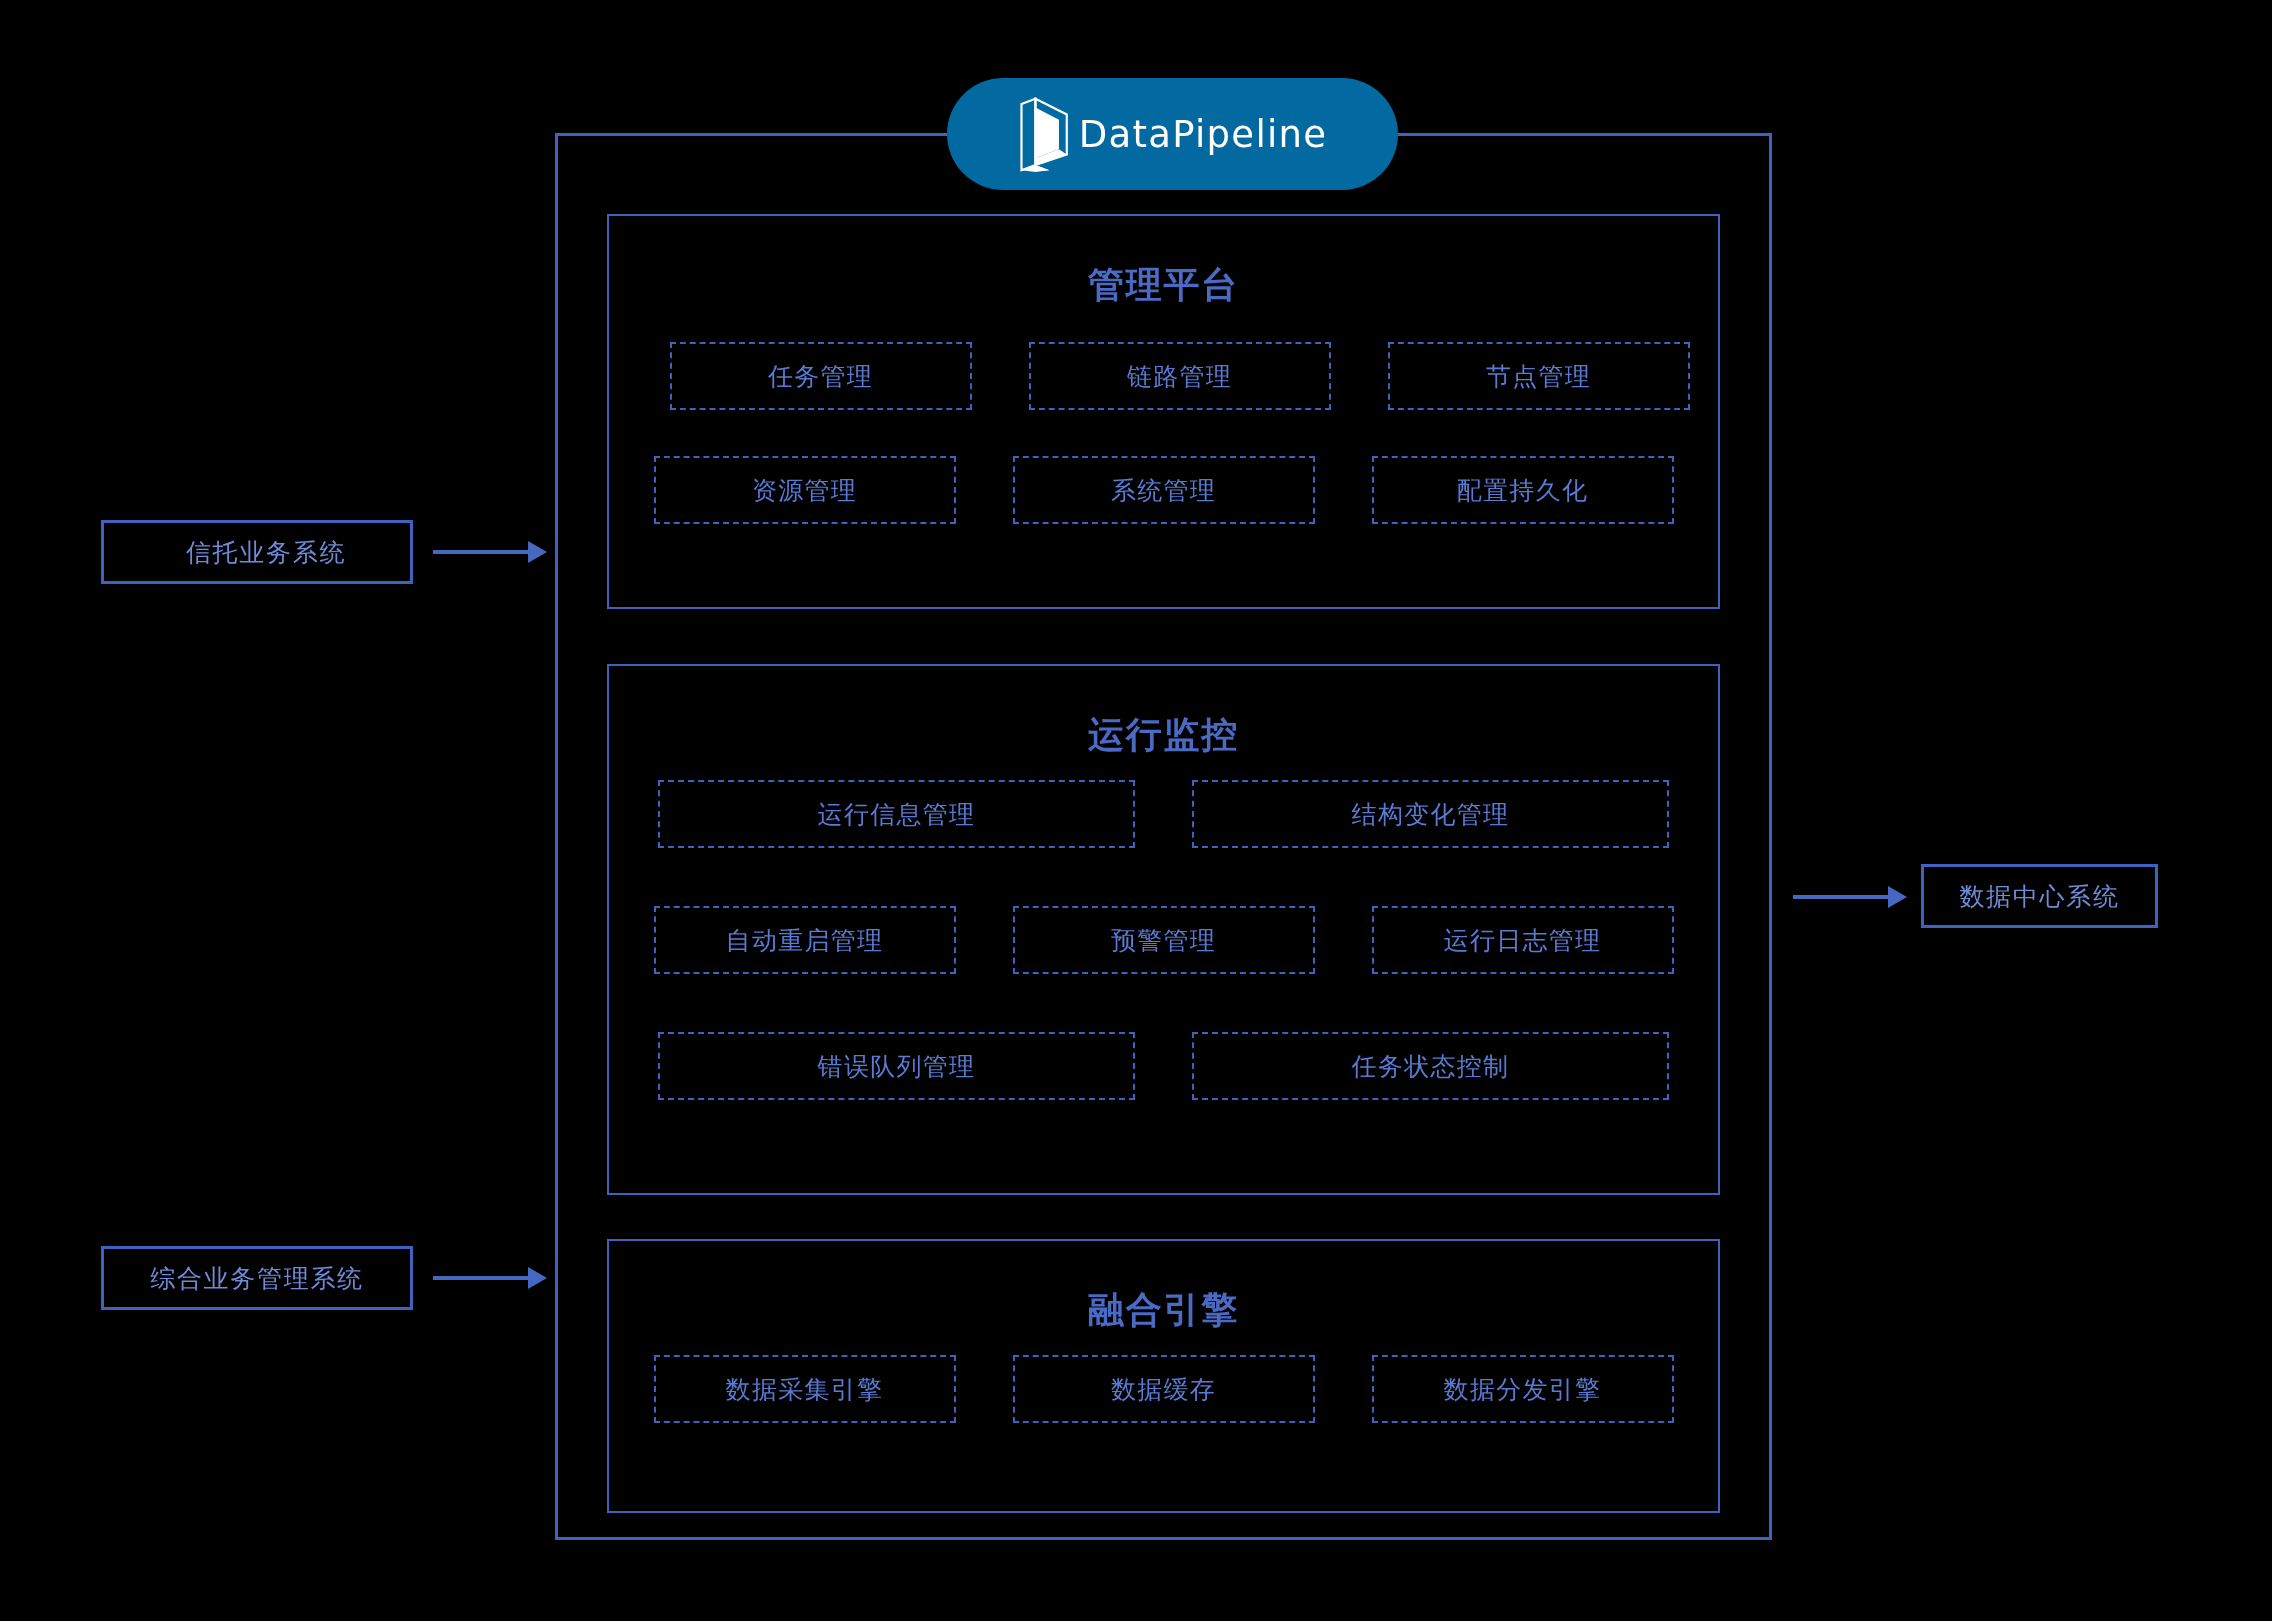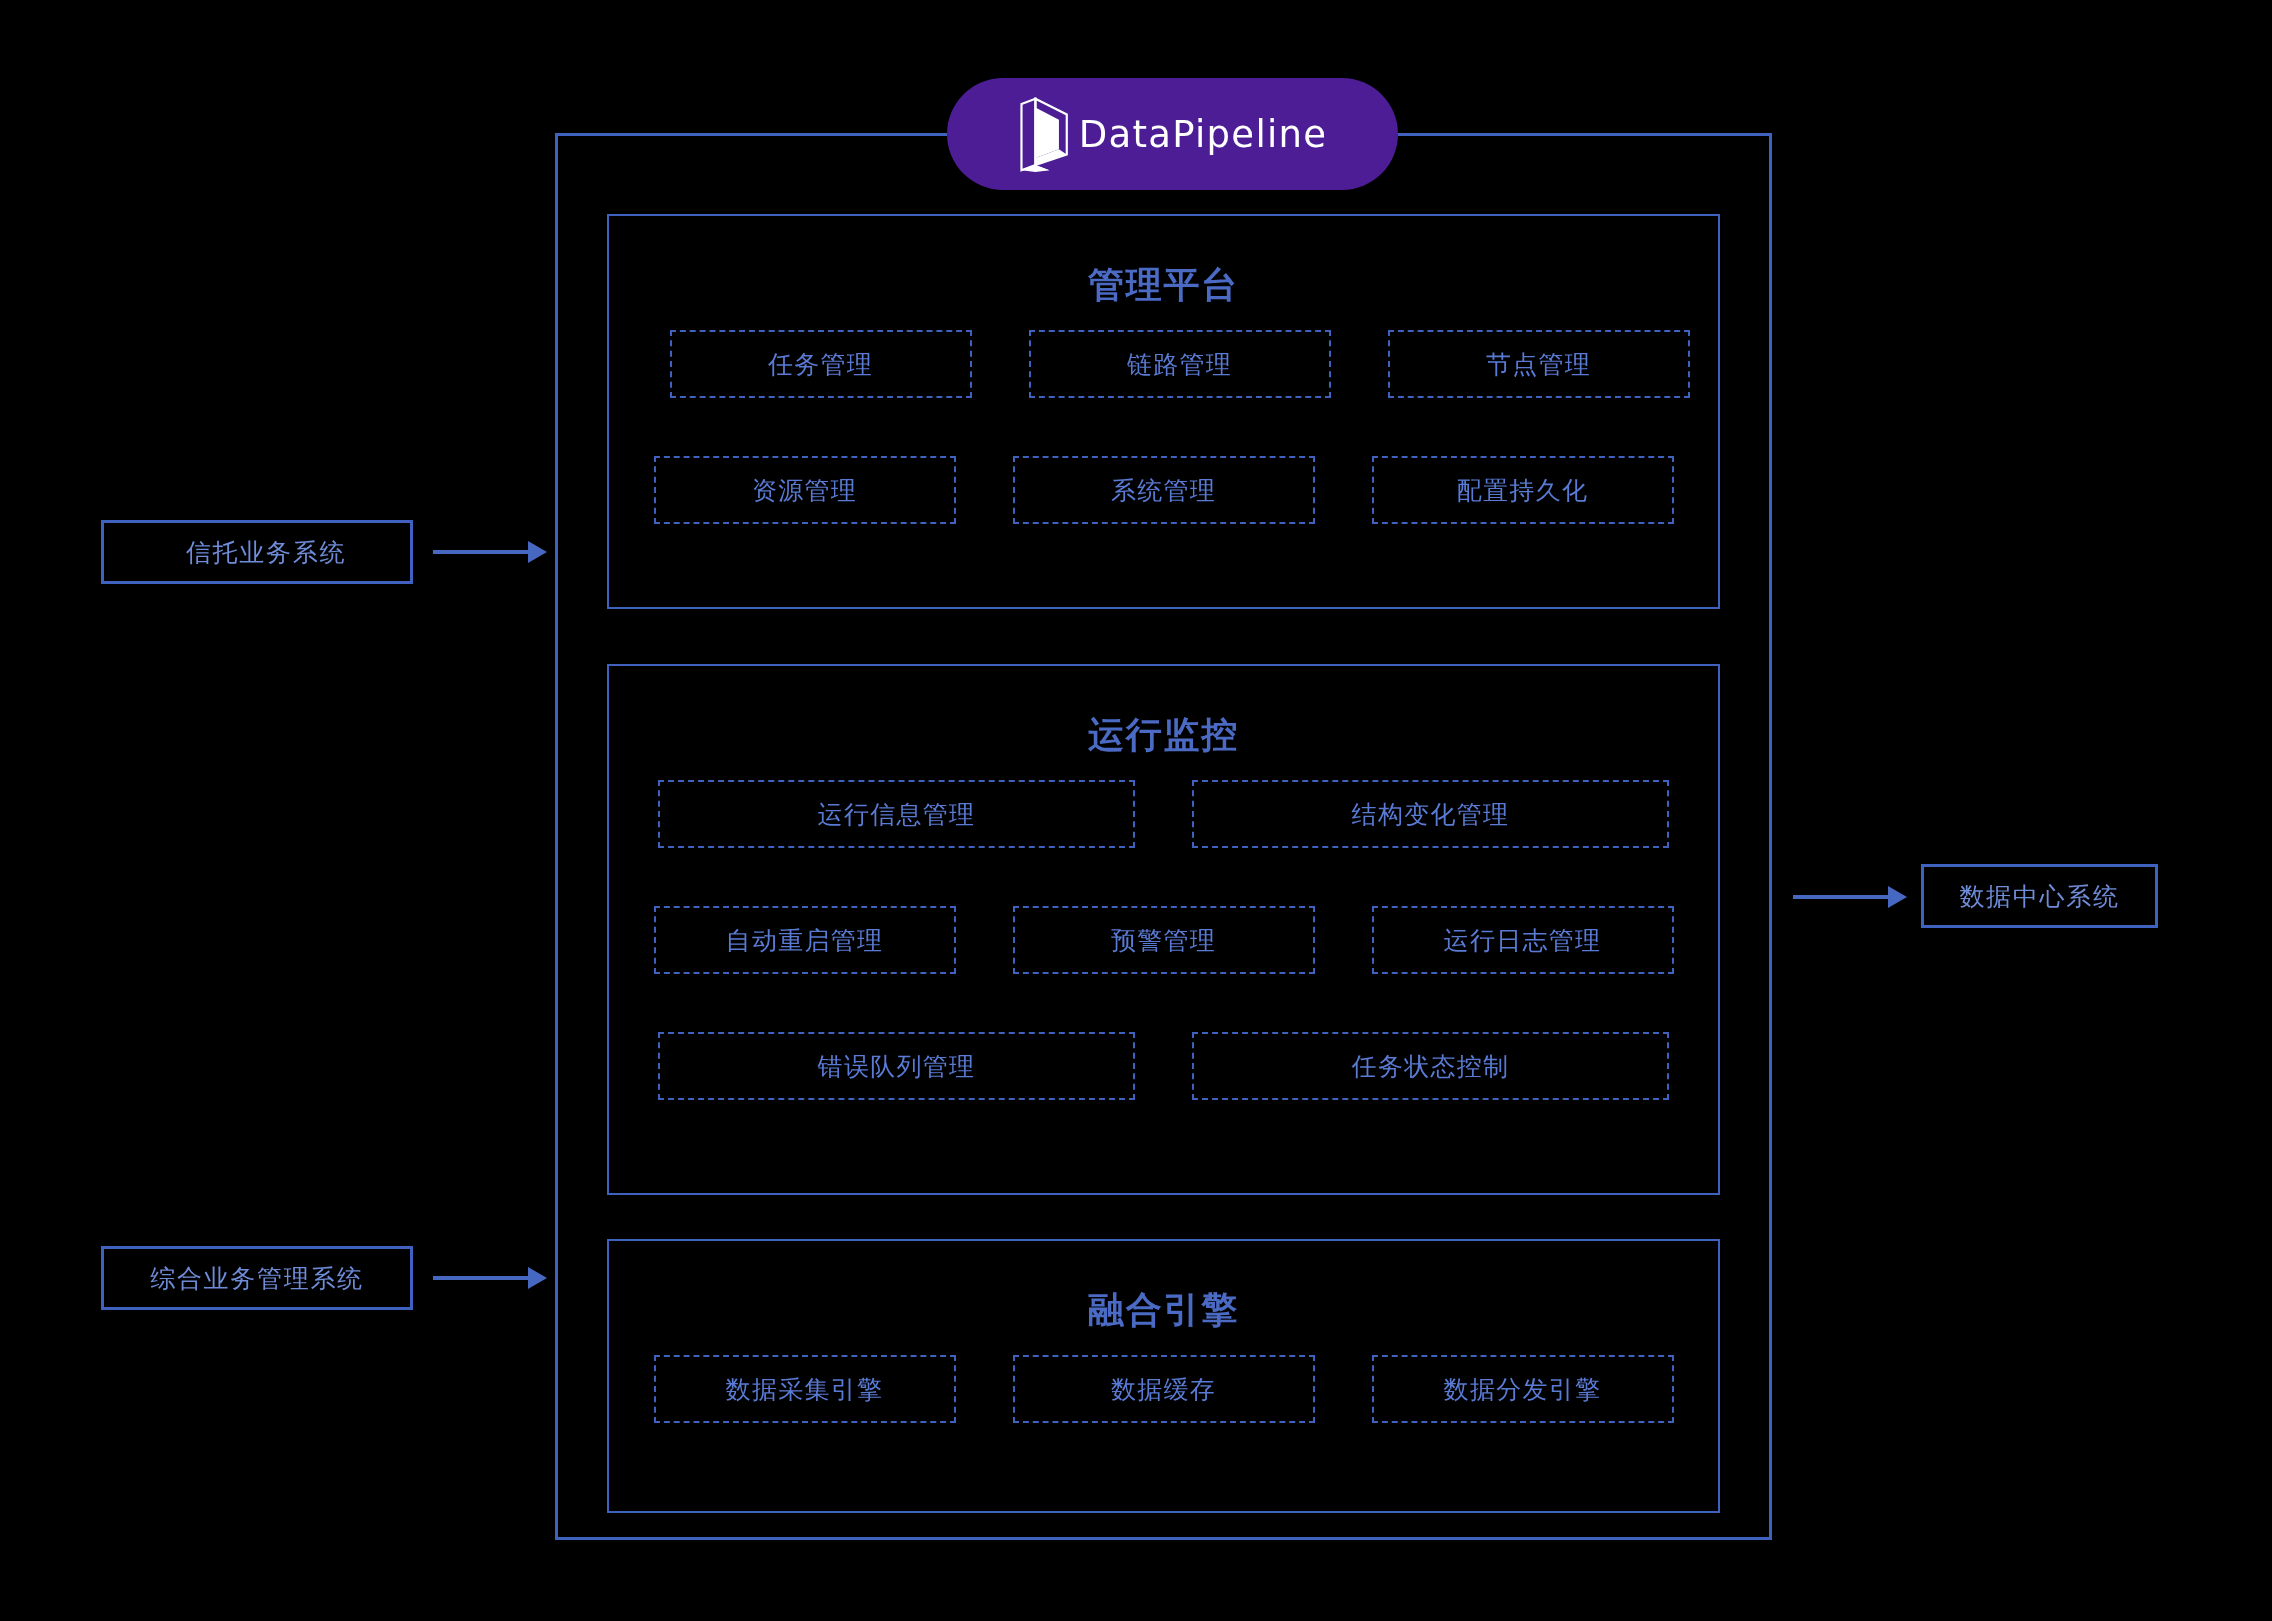--- a/index.html
+++ b/index.html
@@ -41,21 +41,21 @@
     background: #000000;
   }
 
   
   .brand-badge {
     position: absolute;
     left: 947px;
     top: 78px;
     width: 451px;
     height: 112px;
-    background: #4c1d95;
+    background: #0369a1;
     border-radius: 56px;
     display: flex;
     align-items: center;
     justify-content: center;
     gap: 7px;
     box-sizing: border-box;
   }
   .brand-logo {
     width: 54px;
     height: 75px;
@@ -180,21 +180,21 @@
       <polygon points="20,78 36,84 20,84" fill="#ffffff"></polygon>
       <polygon points="4,84 20,78 36,84 20,86" fill="#ffffff"></polygon>
       <polygon points="20,70 47,60 56,66 20,78" fill="#ffffff"></polygon>
     </svg>
     <span class="brand-name">DataPipeline</span>
   </div>
 
   <div class="panel" id="panel-manage">
     <div class="panel-title">管理平台</div>
 
-    <div class="mod-row" style="top:114px;padding-left:32px;">
+    <div class="mod-row" style="top:126px;padding-left:32px;">
       <div class="mod w3">任务管理</div>
       <div class="mod w3">链路管理</div>
       <div class="mod w3">节点管理</div>
     </div>
 
     <div class="mod-row" style="top:240px;">
       <div class="mod w3">资源管理</div>
       <div class="mod w3">系统管理</div>
       <div class="mod w3">配置持久化</div>
     </div>

